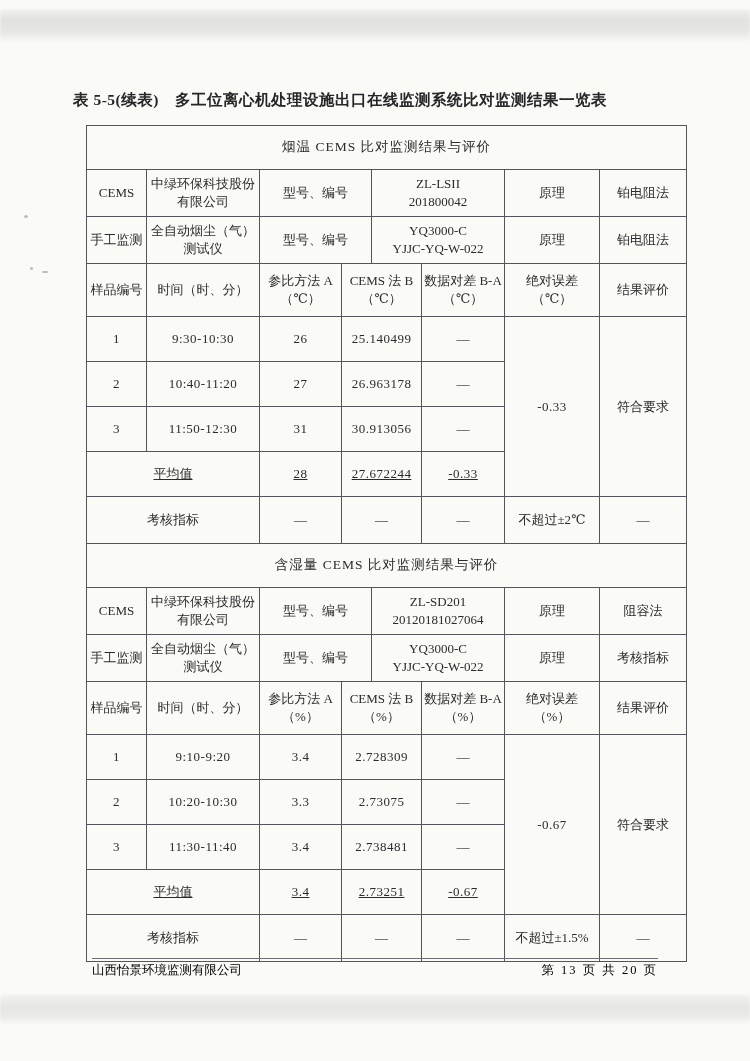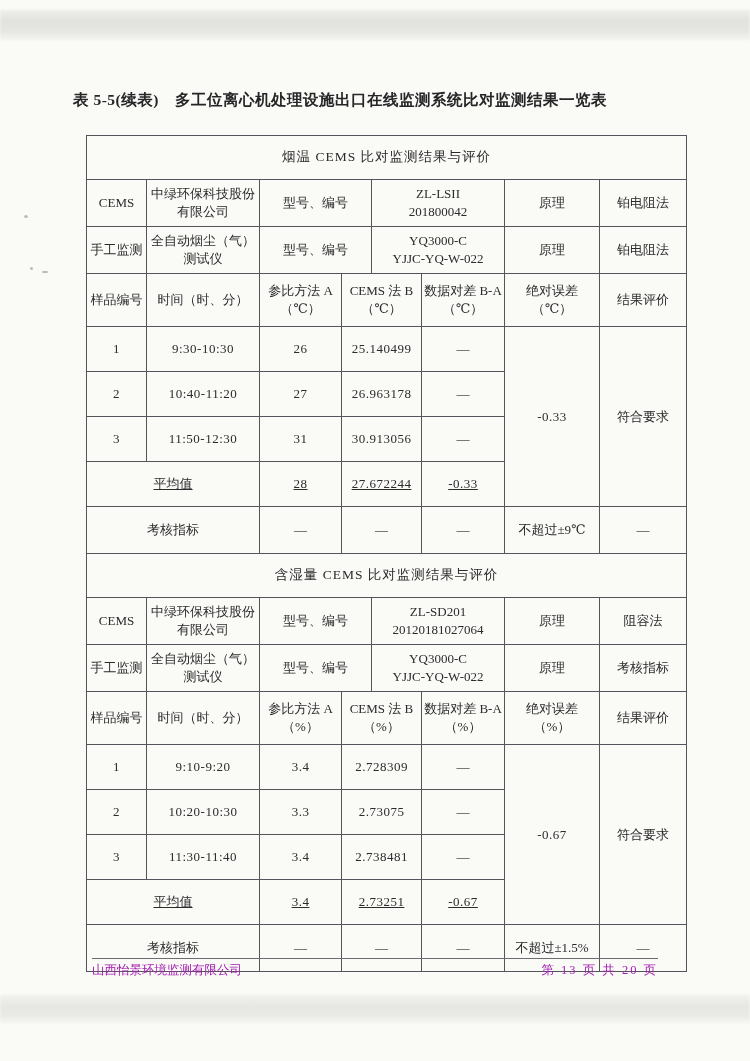--- a/index.html
+++ b/index.html
@@ -24,21 +24,21 @@
   .speck.s1{left:24px;top:215px;width:4px;height:3px;}
   .speck.s2{left:30px;top:267px;width:3px;height:3px;}
   .speck.s3{left:42px;top:271px;width:6px;height:2px;border-radius:1px;}
 
   .doc-title{
     position:absolute;left:0;top:90px;width:680px;
     text-align:center;font-size:15.5px;font-weight:bold;color:#262628;
     letter-spacing:.5px;
   }
 
-  .tables{position:absolute;left:86px;top:135px;width:600px;}
+  .tables{position:absolute;left:86px;top:125px;width:600px;}
   table.sec{
     border-collapse:collapse;table-layout:fixed;width:600px;
   }
   table.sec.second{margin-top:-1px;}
   table.sec td{
     border:1px solid #54555a;
     text-align:center;vertical-align:middle;
     font-size:13px;color:#2b2b2d;
     padding:1px 2px;line-height:1.35;
     overflow:hidden;
@@ -49,21 +49,21 @@
   tr.h-data td{height:42px;}
   tr.h-avg td{height:42px;text-decoration:underline;}
   tr.h-assess td{height:44px;margin-top:44px;}
   .num{letter-spacing:.5px;}
 
   .footer{
     position:absolute;left:92px;top:958px;width:566px;
     border-top:1.5px solid #6b6d70;
     display:flex;justify-content:space-between;
     padding-top:3px;
-    font-size:12.5px;color:#a21caf;
+    font-size:12.5px;color:#000000;
   }
   .footer .pg{letter-spacing:2px;}
 </style>
 </head>
 <body>
 
 <div class="band-top"></div>
 <div class="band-bottom"></div>
 <div class="speck s1"></div>
 <div class="speck s2"></div>
@@ -158,21 +158,21 @@
       <td colspan="2">平均值</td>
       <td class="num">28</td>
       <td colspan="2" class="num">27.672244</td>
       <td class="num">-0.33</td>
     </tr>
     <tr class="h-assess">
       <td colspan="2">考核指标</td>
       <td>—</td>
       <td colspan="2">—</td>
       <td>—</td>
-      <td>不超过±9℃</td>
+      <td>不超过±2℃</td>
       <td>—</td>
     </tr>
   </tbody>
     </table>
 
   <table class="sec second">
     <colgroup>
       <col style="width:60px">
         <col style="width:113px">
         <col style="width:82px">

